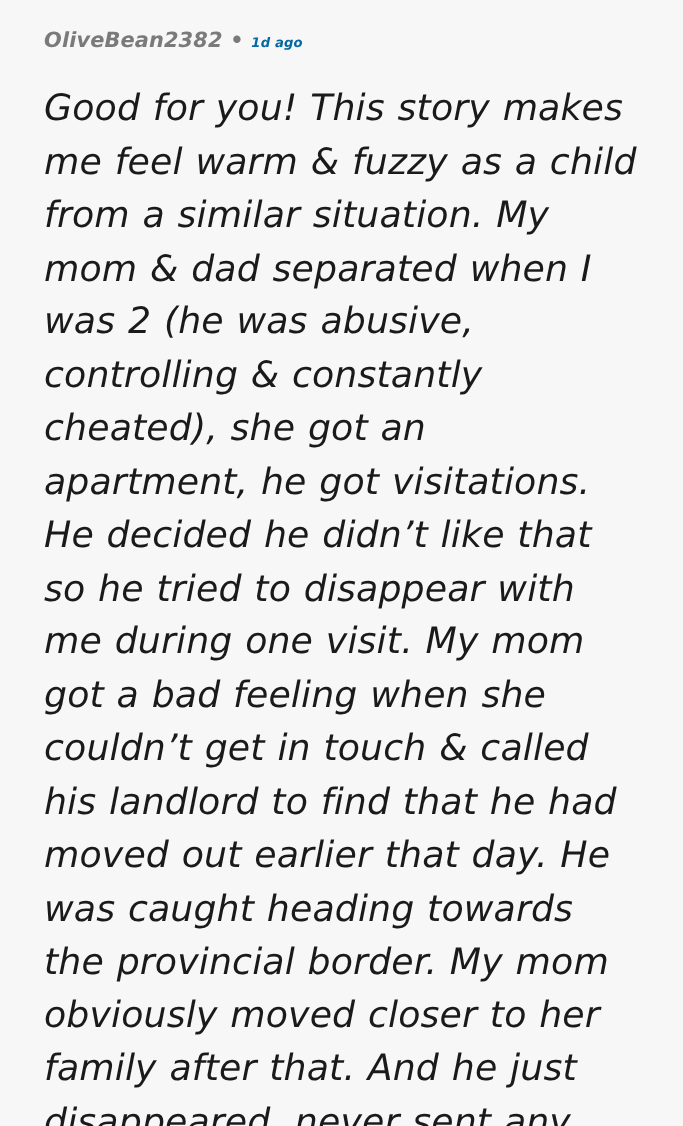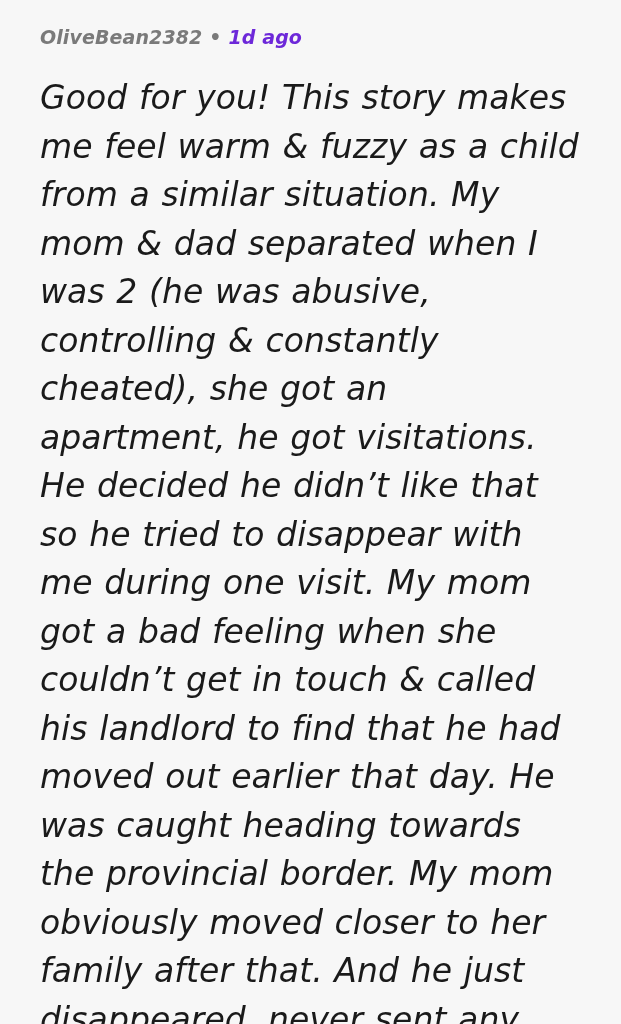--- a/index.html
+++ b/index.html
@@ -33,23 +33,23 @@
     color: #7a7a7a;
     letter-spacing: 0.1px;
   }
   .meta-sep {
     font-size: 19px;
     font-weight: bold;
     color: #7a7a7a;
     margin: 0 7px;
   }
   .timestamp {
-    font-size: 19px;
+    font-size: 12px;
     font-weight: bold;
-    color: #6d28d9;
+    color: #0369a1;
     letter-spacing: 0.1px;
   }
   .comment-body {
     font-size: 33px;
     line-height: 48.5px;
     color: #1a1a1a;
     letter-spacing: 0.1px;
     word-spacing: 1px;
   }
 </style>

